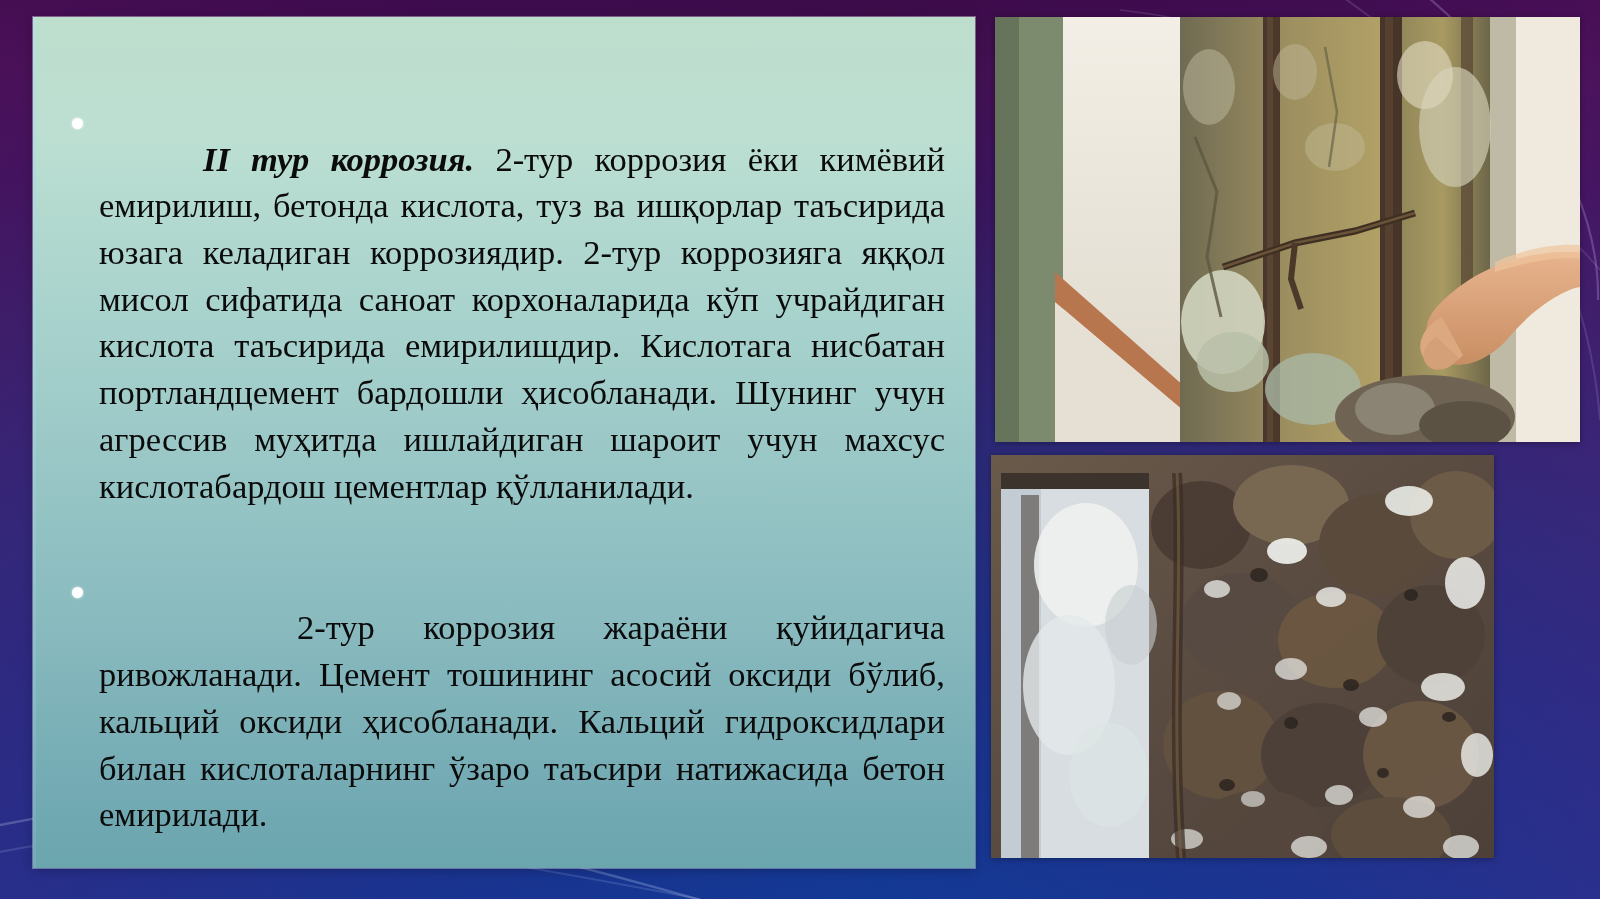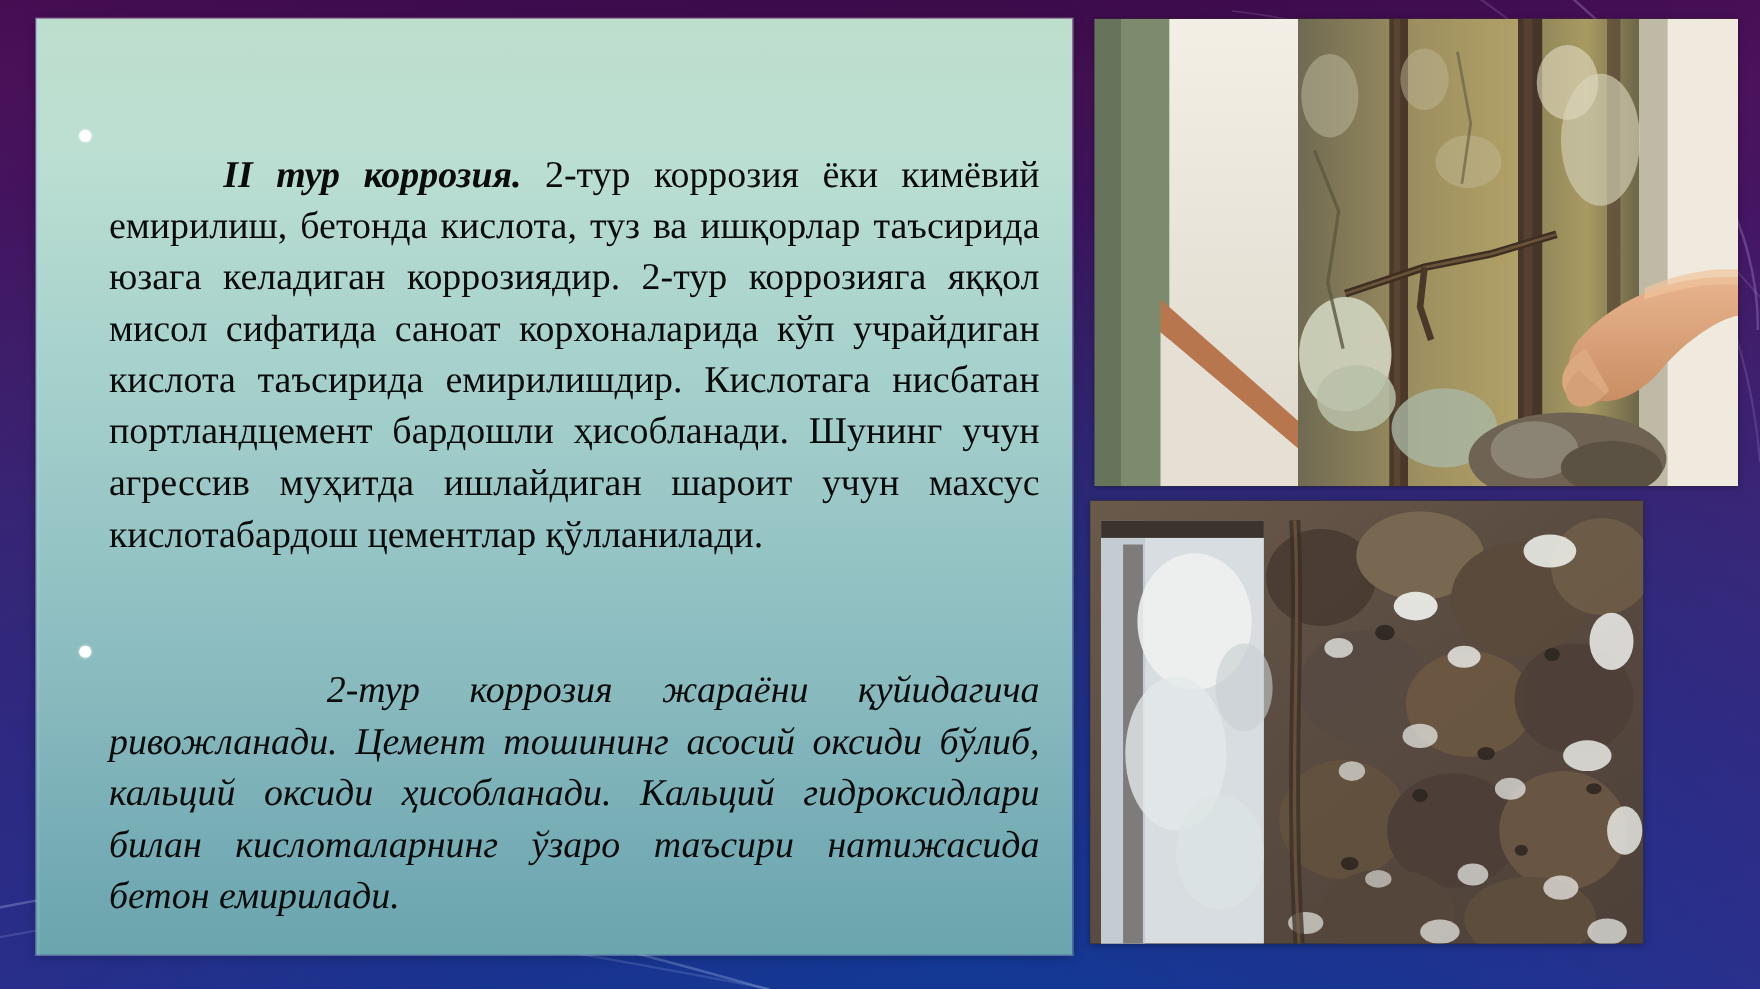--- a/index.html
+++ b/index.html
@@ -114,21 +114,20 @@
     font-size: 34.5px;
     line-height: 1.355;
     text-align: justify;
     text-justify: inter-word;
     text-indent: 104px;
     hyphens: none;
   }
 
   #para-2 .para-text {
     text-indent: 198px;
-    font-style: italic;
   }
 
   .lead-term {
     font-weight: bold;
     font-style: italic;
   }
 
   
   .photo {
     position: absolute;

